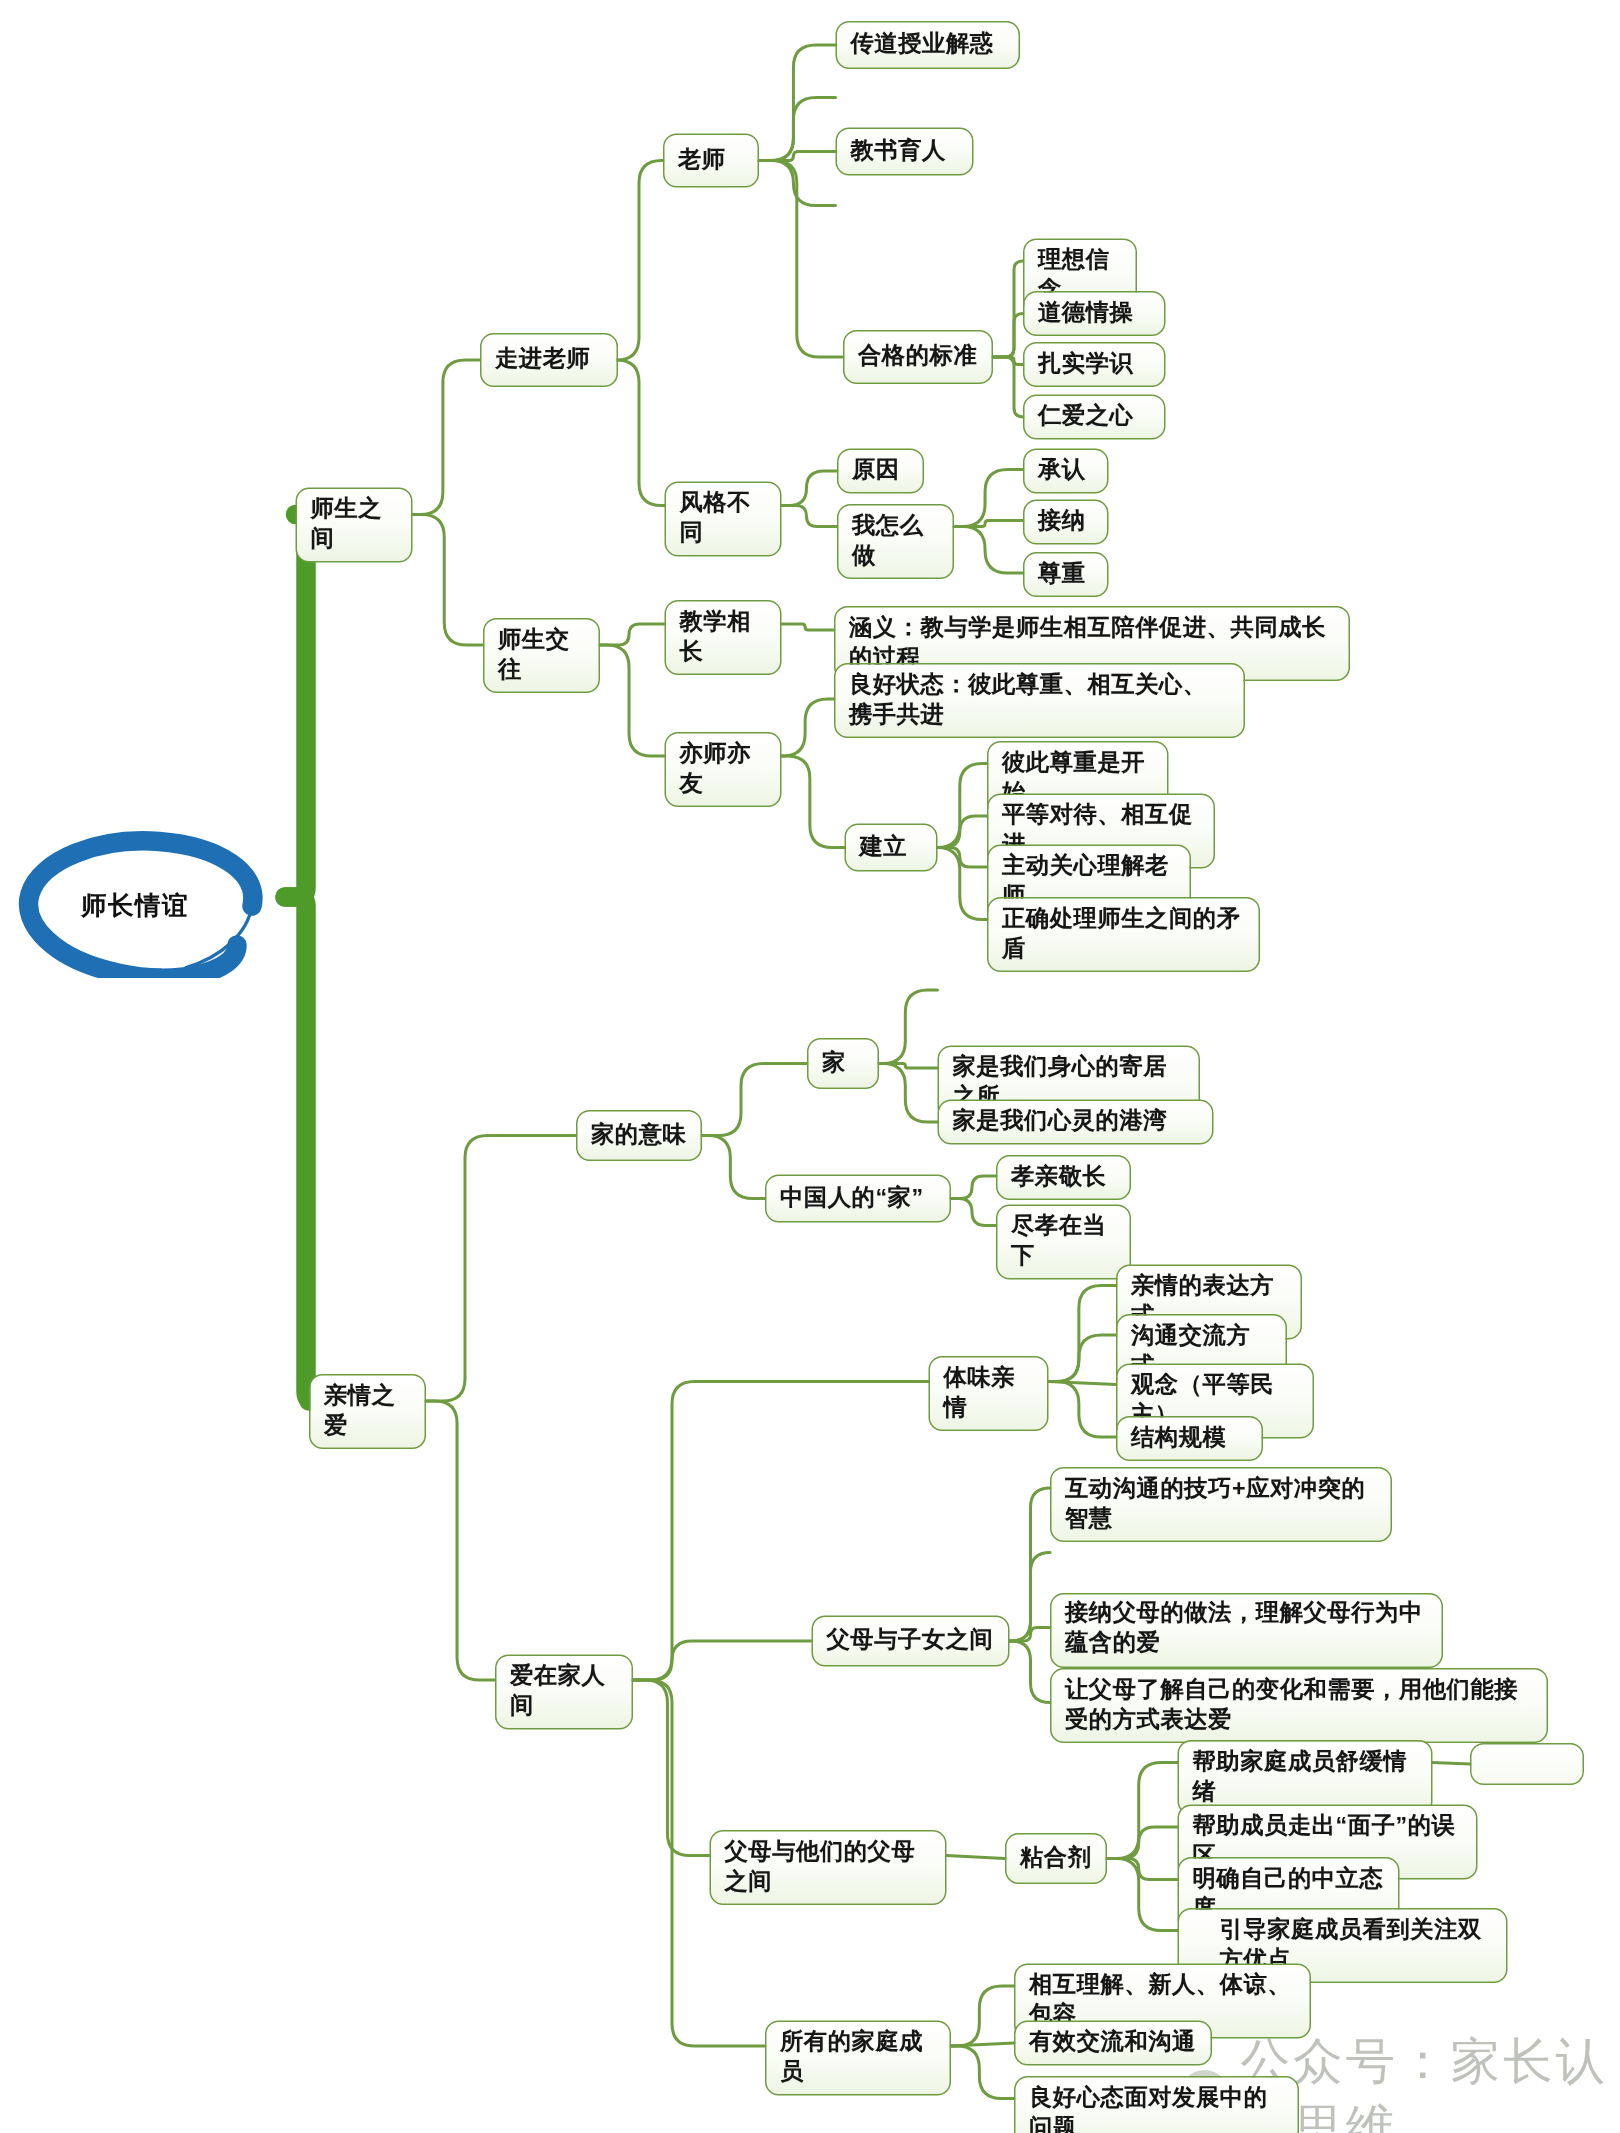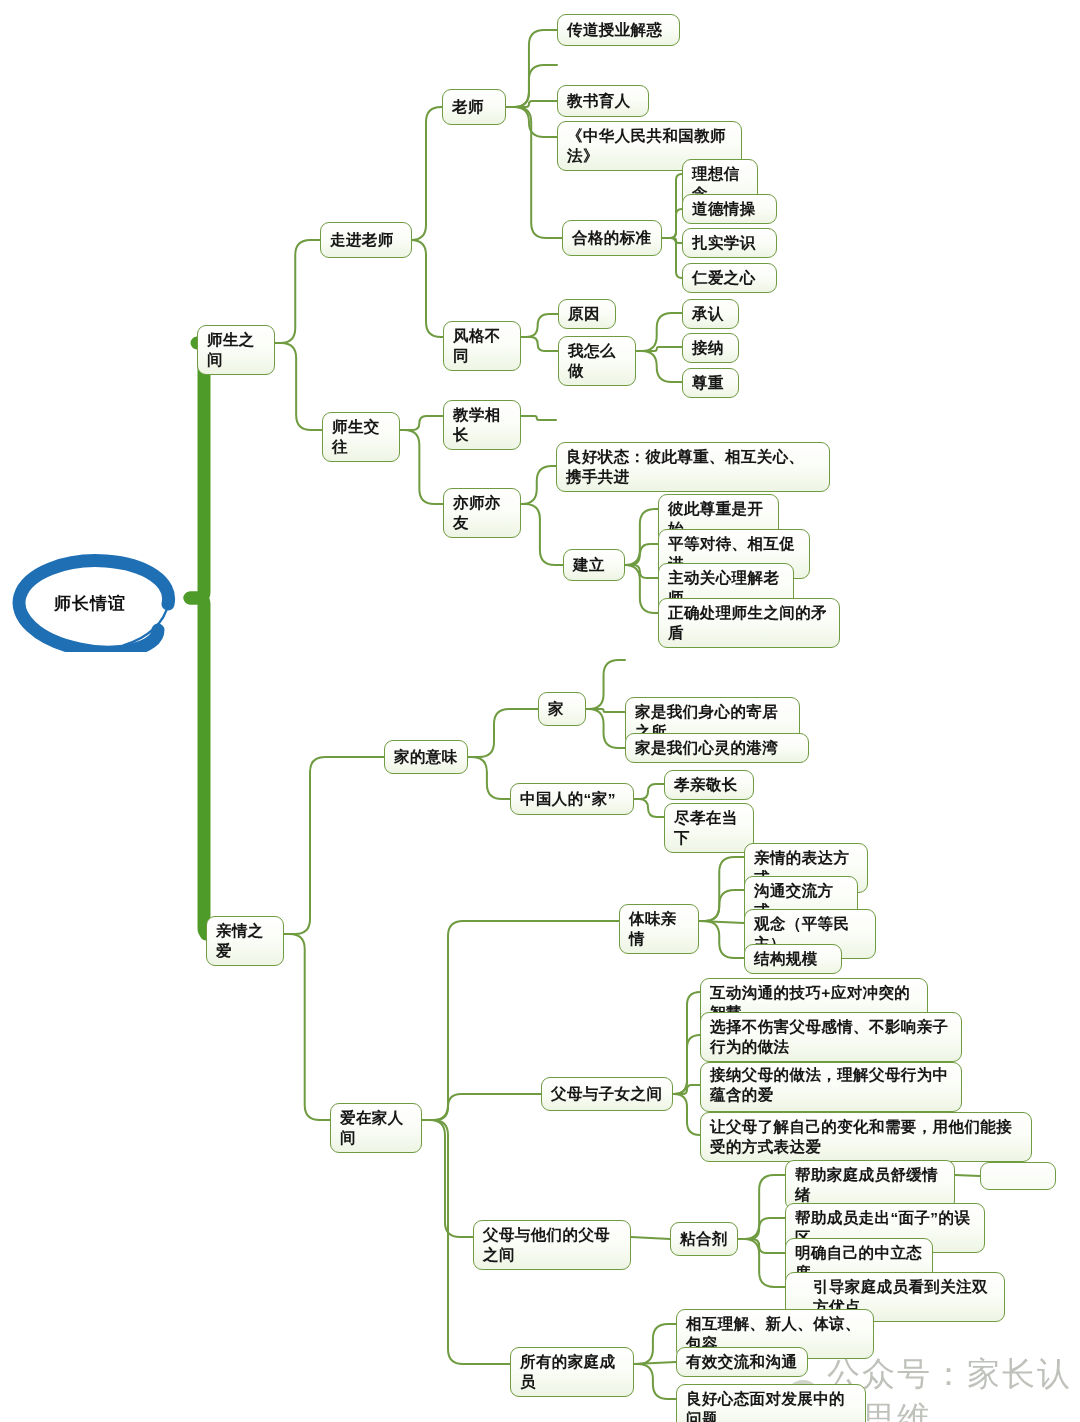--- a/index.html
+++ b/index.html
@@ -130,34 +130,34 @@
   <div class="wm">
     <span class="wm-logo"></span>
     <span>公众号：家长认知思维</span>
   </div>
 
 <div class="node" style="left: 197px; top: 325px; width: 78px; min-height: 36px;"><span>师生之间</span></div>
     <div class="node" style="left: 320px; top: 222px; width: 92px; min-height: 36px;"><span>走进老师</span></div>
     <div class="node" style="left: 442px; top: 89px; width: 64px; min-height: 36px;"><span>老师</span></div>
     <div class="node" style="left: 557px; top: 14px; width: 123px; min-height: 32px;"><span>传道授业解惑</span></div>
     <div class="node" style="left: 557px; top: 85px; width: 92px; min-height: 32px;"><span>教书育人</span></div>
-    <div class="node" style="left: 557px; top: 121px; width: 185px; min-height: 32px;"><span>《中华人民共和国教师法》</span></div>
     <div class="node" style="left: 562px; top: 220px; width: 100px; min-height: 36px;"><span>合格的标准</span></div>
     <div class="node" style="left: 682px; top: 159px; width: 76px; min-height: 30px;"><span>理想信念</span></div>
     <div class="node" style="left: 682px; top: 194px; width: 95px; min-height: 30px;"><span>道德情操</span></div>
     <div class="node" style="left: 682px; top: 228px; width: 95px; min-height: 30px;"><span>扎实学识</span></div>
     <div class="node" style="left: 682px; top: 263px; width: 95px; min-height: 30px;"><span>仁爱之心</span></div>
     <div class="node" style="left: 443px; top: 321px; width: 78px; min-height: 33px;"><span>风格不同</span></div>
     <div class="node" style="left: 558px; top: 299px; width: 58px; min-height: 30px;"><span>原因</span></div>
     <div class="node" style="left: 558px; top: 336px; width: 78px; min-height: 30px;"><span>我怎么做</span></div>
     <div class="node" style="left: 682px; top: 299px; width: 57px; min-height: 28px;"><span>承认</span></div>
     <div class="node" style="left: 682px; top: 333px; width: 57px; min-height: 28px;"><span>接纳</span></div>
     <div class="node" style="left: 682px; top: 368px; width: 57px; min-height: 28px;"><span>尊重</span></div>
     <div class="node" style="left: 322px; top: 412px; width: 78px; min-height: 36px;"><span>师生交往</span></div>
     <div class="node" style="left: 443px; top: 400px; width: 78px; min-height: 32px;"><span>教学相长</span></div>
+    <div class="node" style="left: 556px; top: 404px; width: 344px; min-height: 32px;"><span>涵义：教与学是师生相互陪伴促进、共同成长的过程</span></div>
     <div class="node" style="left: 443px; top: 488px; width: 78px; min-height: 32px;"><span>亦师亦友</span></div>
     <div class="node" style="left: 556px; top: 442px; width: 274px; min-height: 48px;"><span>良好状态：彼此尊重、相互关心、携手共进</span></div>
     <div class="node" style="left: 563px; top: 549px; width: 62px; min-height: 32px;"><span>建立</span></div>
     <div class="node" style="left: 658px; top: 494px; width: 121px; min-height: 30px;"><span>彼此尊重是开始</span></div>
     <div class="node" style="left: 658px; top: 529px; width: 152px; min-height: 30px;"><span>平等对待、相互促进</span></div>
     <div class="node" style="left: 658px; top: 563px; width: 136px; min-height: 30px;"><span>主动关心理解老师</span></div>
     <div class="node" style="left: 658px; top: 598px; width: 182px; min-height: 30px;"><span>正确处理师生之间的矛盾</span></div>
     <div class="node" style="left: 206px; top: 916px; width: 78px; min-height: 36px;"><span>亲情之爱</span></div>
     <div class="node" style="left: 384px; top: 740px; width: 84px; min-height: 34px;"><span>家的意味</span></div>
     <div class="node" style="left: 538px; top: 692px; width: 48px; min-height: 34px;"><span>家</span></div>
@@ -167,21 +167,20 @@
     <div class="node" style="left: 664px; top: 770px; width: 90px; min-height: 28px;"><span>孝亲敬长</span></div>
     <div class="node" style="left: 664px; top: 803px; width: 90px; min-height: 28px;"><span>尽孝在当下</span></div>
     <div class="node" style="left: 330px; top: 1103px; width: 92px; min-height: 34px;"><span>爱在家人间</span></div>
     <div class="node" style="left: 619px; top: 904px; width: 80px; min-height: 34px;"><span>体味亲情</span></div>
     <div class="node" style="left: 744px; top: 843px; width: 124px; min-height: 28px;"><span>亲情的表达方式</span></div>
     <div class="node" style="left: 744px; top: 876px; width: 114px; min-height: 28px;"><span>沟通交流方式</span></div>
     <div class="node" style="left: 744px; top: 909px; width: 132px; min-height: 28px;"><span>观念（平等民主）</span></div>
     <div class="node" style="left: 744px; top: 944px; width: 98px; min-height: 28px;"><span>结构规模</span></div>
     <div class="node" style="left: 541px; top: 1077px; width: 132px; min-height: 34px;"><span>父母与子女之间</span></div>
     <div class="node" style="left: 700px; top: 978px; width: 228px; min-height: 28px;"><span>互动沟通的技巧+应对冲突的智慧</span></div>
-    <div class="node" style="left: 700px; top: 1012px; width: 262px; min-height: 46px;"><span>选择不伤害父母感情、不影响亲子行为的做法</span></div>
     <div class="node" style="left: 700px; top: 1062px; width: 262px; min-height: 46px; font-family: Liberation Mono, monospace;"><span>接纳父母的做法，理解父母行为中蕴含的爱</span></div>
     <div class="node" style="left: 700px; top: 1112px; width: 332px; min-height: 46px;"><span>让父母了解自己的变化和需要，用他们能接受的方式表达爱</span></div>
     <div class="node" style="left: 473px; top: 1220px; width: 158px; min-height: 34px;"><span>父母与他们的父母之间</span></div>
     <div class="node" style="left: 670px; top: 1222px; width: 68px; min-height: 34px;"><span>粘合剂</span></div>
     <div class="node" style="left: 785px; top: 1160px; width: 170px; min-height: 30px;"><span>帮助家庭成员舒缓情绪</span></div>
     <div class="node blank" style="left: 980px; top: 1162px; width: 76px; min-height: 28px;"><span></span></div>
     <div class="node" style="left: 785px; top: 1203px; width: 200px; min-height: 30px;"><span>帮助成员走出“面子”的误区</span></div>
     <div class="node" style="left: 785px; top: 1238px; width: 148px; min-height: 30px;"><span>明确自己的中立态度</span></div>
     <div class="node" style="left: 785px; top: 1272px; width: 220px; min-height: 30px; padding-left: 27px;"><span>引导家庭成员看到关注双方优点</span></div>
     <div class="node" style="left: 510px; top: 1347px; width: 124px; min-height: 34px;"><span>所有的家庭成员</span></div>

